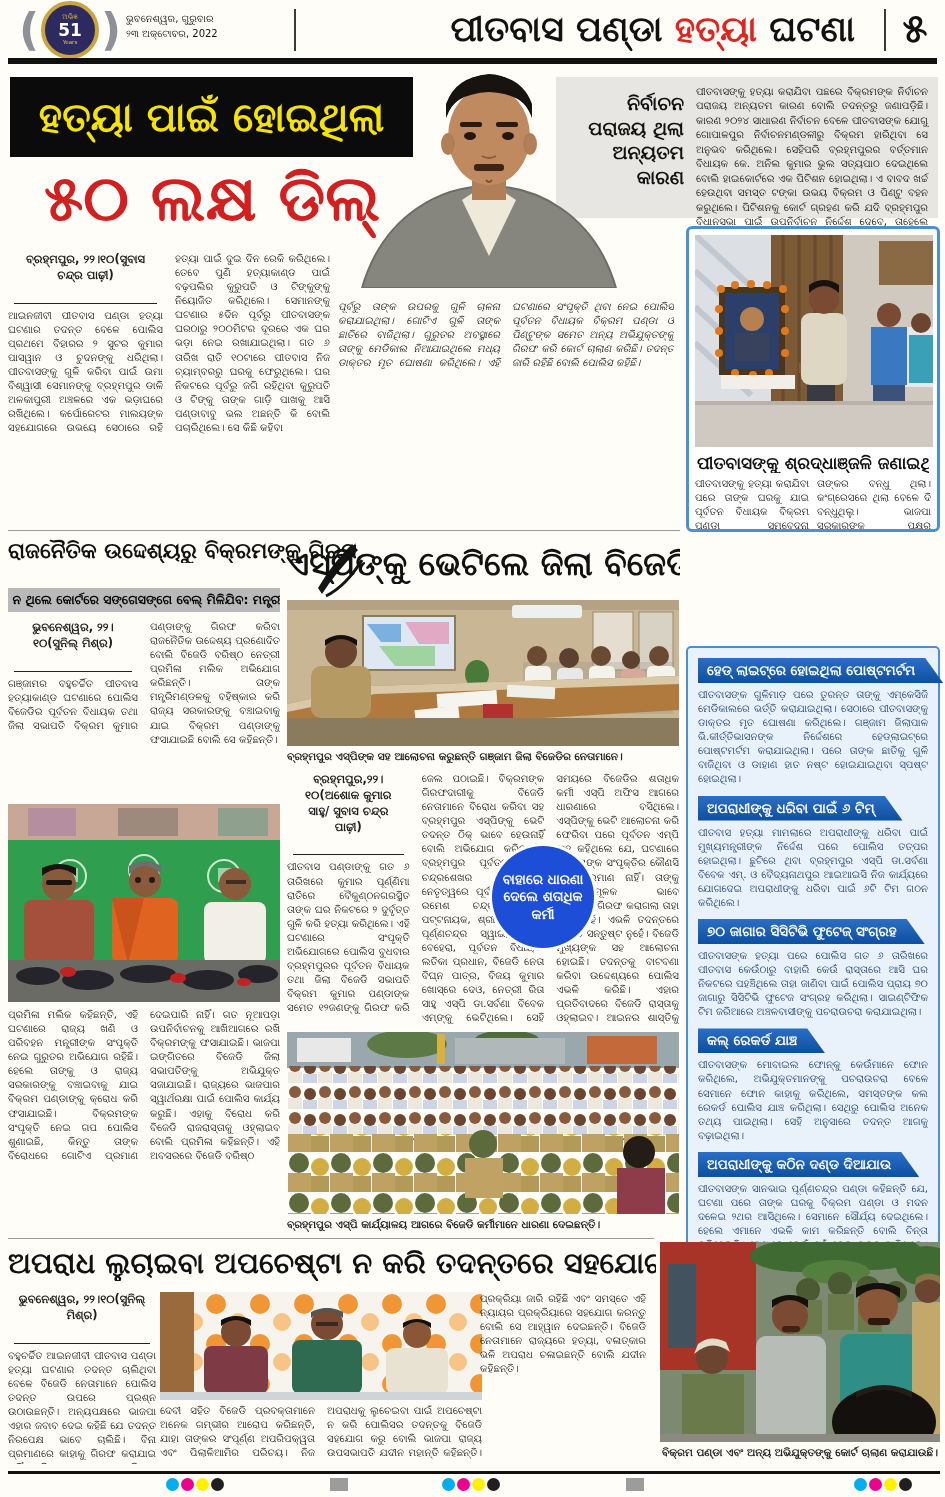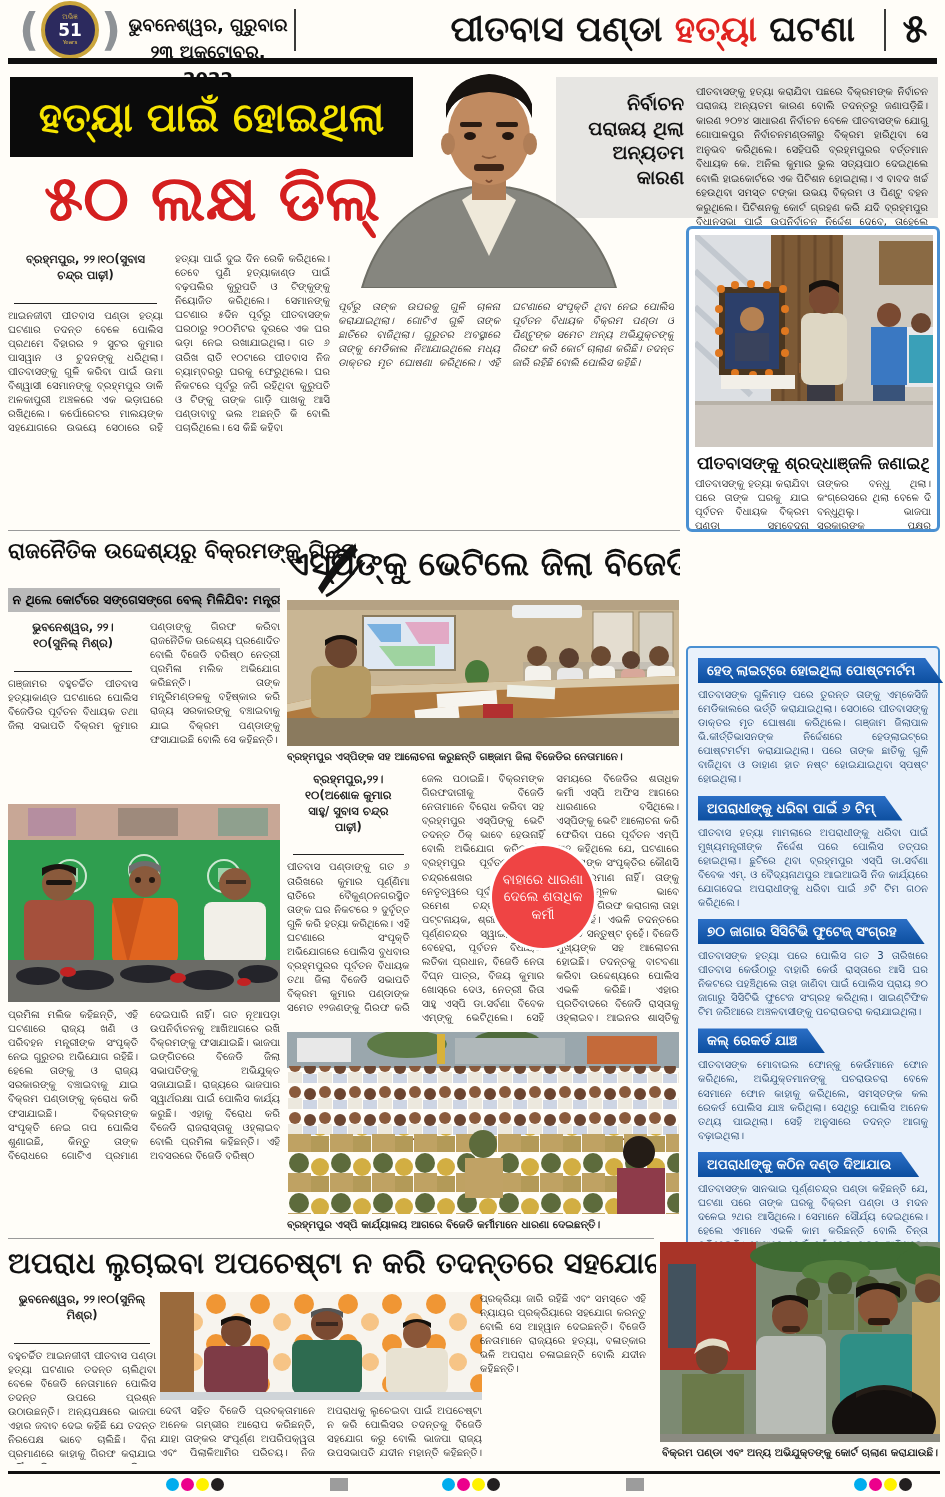--- a/index.html
+++ b/index.html
@@ -7,21 +7,21 @@
         font-family:"DejaVu Sans","Liberation Sans",sans-serif;color:#111;overflow:hidden;}
   .abs{position:absolute;}
   .jt{ text-align:justify; }
   .body-txt{font-size:10.2px;line-height:1.38;color:#1c1c1c;overflow:hidden;}
   .cols2{column-count:2;column-gap:12px;}
   .cols3{column-count:3;column-gap:12px;}
   .dateline{font-weight:bold;font-size:11.5px;text-align:center;margin:0 6px 5px 6px;
             border-bottom:1px solid #222;padding-bottom:19px;}
   .caption{font-size:10.5px;font-weight:bold;color:#222;}
   
-  .mast-date{font-size:18px;font-weight:bold;text-align:center;line-height:1.5;color:#101010;}
+  .mast-date{font-size:10px;font-weight:normal;text-align:left;line-height:1.5;color:#101010;}
   .vrule{width:2px;background:#3a3a3a;}
   .mast-title{font-size:35px;font-weight:bold;text-align:right;letter-spacing:0;white-space:nowrap;}
   .mast-title .red{color:#e02420;}
   .pagenum{font-size:40px;font-weight:bold;text-align:center;}
   .top-rule{background:#101010;}
   .logo-wrap{display:flex;align-items:center;justify-content:center;}
   .logo-paren{font-size:44px;color:#8e9296;font-weight:bold;line-height:1;}
   .logo-circle{width:50px;height:50px;border-radius:50%;background:#2c2a5e;border:4px solid #caa53c;
                display:flex;flex-direction:column;align-items:center;justify-content:center;margin:0 2px;}
   .logo-top{font-size:7px;color:#e8c24a;line-height:1;}
@@ -41,22 +41,22 @@
   .sidebar-box{border:2px solid #4a90d2;border-radius:5px;background:#e9f1fb;padding:10px 10px 6px 10px;box-sizing:border-box;}
   .banner{width:fit-content;max-width:100%;background:linear-gradient(#2b6fc6,#0d4fa0);color:#fff;
           font-size:13.5px;font-weight:bold;padding:4px 28px 4px 9px;
           clip-path:polygon(0 0,calc(100% - 18px) 0,100% 100%,0 100%);white-space:nowrap;}
   .sb-body{font-size:10.2px;line-height:1.38;color:#21446b;text-align:justify;margin:5px 0 9px 0;overflow:hidden;}
   
   .gray-subhead{background:#b9b9b9;color:#000;font-size:12.5px;font-weight:bold;
                 display:flex;align-items:center;justify-content:center;white-space:nowrap;overflow:hidden;}
   .mid-headline{font-size:33px;font-weight:bold;white-space:nowrap;overflow:hidden;}
   .left-headline{font-size:21.5px;font-weight:bold;white-space:nowrap;overflow:hidden;}
-  .red-badge{border-radius:50%;background:#ef4444;color:#fff;display:flex;align-items:center;justify-content:center;
-             text-align:center;font-size:13.5px;font-weight:normal;line-height:1.3;padding:6px;box-sizing:border-box;
+  .red-badge{border-radius:50%;background:#1d4ed8;color:#fff;display:flex;align-items:center;justify-content:center;
+             text-align:center;font-size:13.5px;font-weight:bold;line-height:1.3;padding:6px;box-sizing:border-box;
              box-shadow:0 0 0 3px #fff;}
   .bot-headline{font-size:29px;font-weight:bold;white-space:nowrap;overflow:hidden;}
   .hr-thin{background:#9a9a9a;height:1px;}
   .hr-black{background:#111;}
   .photo{display:block;}
   .mark-dot{width:13px;height:13px;border-radius:50%;display:inline-block;}
   .mark-sq{width:18px;height:13px;background:#9c9c9c;display:inline-block;}
 </style>
 </head>
 <body>
@@ -306,21 +306,21 @@
       <rect x="178" y="126" width="38" height="40" fill="#c0a265"></rect>
   </svg>
   <div class="abs caption" style="left:287px;top:1218px;width:392px;">ବ୍ରହ୍ମପୁର ଏସ୍‌ପି କାର୍ଯ୍ୟାଳୟ ଆଗରେ ବିଜେଡି କର୍ମୀମାନେ ଧାରଣା ଦେଇଛନ୍ତି।</div>
 
   <div class="abs sidebar-box" style="left:686px;top:646px;width:254px;height:696px;">
     <div class="banner">ହେଡ୍ ଲାଇଟ୍‌ରେ ହୋଇଥିଲା ପୋଷ୍ଟମର୍ଟମ</div>
     <div class="sb-body">ପୀତବାସଙ୍କ ଗୁଳିମାଡ଼ ପରେ ତୁରନ୍ତ ତାଙ୍କୁ ଏମ୍‌କେସିଜି ମେଡିକାଲରେ ଭର୍ତ୍ତି କରାଯାଇଥିଲା। ସେଠାରେ ପୀତବାସଙ୍କୁ ଡାକ୍ତର ମୃତ ଘୋଷଣା କରିଥିଲେ। ଗଞ୍ଜାମ ଜିଲାପାଳ ଭି.କୀର୍ତ୍ତିଭାସନଙ୍କ ନିର୍ଦ୍ଦେଶରେ ହେଡ୍‌ଲାଇଟ୍‌ରେ ପୋଷ୍ଟମର୍ଟମ କରାଯାଇଥିଲା। ପରେ ତାଙ୍କ ଛାତିକୁ ଗୁଳି ବାଜିଥିବା ଓ ଡାହାଣ ହାତ ନଷ୍ଟ ହୋଇଯାଇଥିବା ସ୍ପଷ୍ଟ ହୋଇଥିଲା।</div>
     <div class="banner">ଅପରାଧୀଙ୍କୁ ଧରିବା ପାଇଁ ୬ ଟିମ୍</div>
     <div class="sb-body">ପୀତବାସ ହତ୍ୟା ମାମଲାରେ ଅପରାଧୀଙ୍କୁ ଧରିବା ପାଇଁ ମୁଖ୍ୟମନ୍ତ୍ରୀଙ୍କ ନିର୍ଦ୍ଦେଶ ପରେ ପୋଲିସ ତତ୍ପର ହୋଇଥିଲା। ଛୁଟିରେ ଥିବା ବ୍ରହ୍ମପୁର ଏସ୍‌ପି ଡା.ସର୍ବଣା ବିବେକ ଏମ୍. ଓ ବୈଦ୍ୟନାଥପୁର ଆଇଆଇସି ନିଜ କାର୍ଯ୍ୟରେ ଯୋଗଦେଇ ଅପରାଧୀଙ୍କୁ ଧରିବା ପାଇଁ ୬ଟି ଟିମ ଗଠନ କରିଥିଲେ।</div>
     <div class="banner">୭୦ ଜାଗାର ସିସିଟିଭି ଫୁଟେଜ୍ ସଂଗ୍ରହ</div>
-    <div class="sb-body">ପୀତବାସଙ୍କ ହତ୍ୟା ପରେ ପୋଲିସ ଗତ 3 ତାରିଖରେ ପୀତବାସ କେଉଁଠାରୁ ବାହାରି କେଉଁ ରାସ୍ତାରେ ଆସି ଘର ନିକଟରେ ପହଞ୍ଚିଥିଲେ ତାହା ଜାଣିବା ପାଇଁ ପୋଲିସ ପ୍ରାୟ ୭୦ ଜାଗାରୁ ସିସିଟିଭି ଫୁଟେଜ ସଂଗ୍ରହ କରିଥିଲା। ସାଇଣ୍ଟିଫିକ ଟିମ ଜରିଆରେ ଅଞ୍ଚଳବାସୀଙ୍କୁ ପଚରାଉଚରା କରାଯାଇଥିଲା।</div>
+    <div class="sb-body">ପୀତବାସଙ୍କ ହତ୍ୟା ପରେ ପୋଲିସ ଗତ ୬ ତାରିଖରେ ପୀତବାସ କେଉଁଠାରୁ ବାହାରି କେଉଁ ରାସ୍ତାରେ ଆସି ଘର ନିକଟରେ ପହଞ୍ଚିଥିଲେ ତାହା ଜାଣିବା ପାଇଁ ପୋଲିସ ପ୍ରାୟ ୭୦ ଜାଗାରୁ ସିସିଟିଭି ଫୁଟେଜ ସଂଗ୍ରହ କରିଥିଲା। ସାଇଣ୍ଟିଫିକ ଟିମ ଜରିଆରେ ଅଞ୍ଚଳବାସୀଙ୍କୁ ପଚରାଉଚରା କରାଯାଇଥିଲା।</div>
     <div class="banner">କଲ୍ ରେକର୍ଡ ଯାଞ୍ଚ</div>
     <div class="sb-body">ପୀତବାସଙ୍କ ମୋବାଇଲ ଫୋନ୍‌କୁ କେଉଁମାନେ ଫୋନ କରିଥିଲେ, ଅଭିଯୁକ୍ତମାନଙ୍କୁ ପଚରାଉଚରା ବେଳେ ସେମାନେ ଫୋନ କାହାକୁ କରିଥିଲେ, ସମସ୍ତଙ୍କ କଲ ରେକର୍ଡ ପୋଲିସ ଯାଞ୍ଚ କରିଥିଲା। ସେଥିରୁ ପୋଲିସ ଅନେକ ତଥ୍ୟ ପାଇଥିଲା। ସେହି ଅନୁସାରେ ତଦନ୍ତ ଆଗକୁ ବଢ଼ାଇଥିଲା।</div>
     <div class="banner">ଅପରାଧୀଙ୍କୁ କଠିନ ଦଣ୍ଡ ଦିଆଯାଉ</div>
     <div class="sb-body">ପୀତବାସଙ୍କ ସାନଭାଇ ପୂର୍ଣ୍ଣଚନ୍ଦ୍ର ପଣ୍ଡା କହିଛନ୍ତି ଯେ, ଘଟଣା ପରେ ତାଙ୍କ ଘରକୁ ବିକ୍ରମ ପଣ୍ଡା ଓ ମଦନ ଦଳେଇ ୨ଥର ଆସିଥିଲେ। ସେମାନେ ସୌର୍ଯ୍ୟ ଦେଇଥିଲେ। ହେଲେ ଏମାନେ ଏଭଳି କାମ କରିଛନ୍ତି ବୋଲି ଚିନ୍ତା କରିହେଉନି। ସେମାନେ କେଉଁ ମୁହଁ ନେଇ ଘରକୁ ଆସିଥିଲେ। ଅପରାଧୀଙ୍କୁ କଠିନ ଦଣ୍ଡ ଦିଆଯାଉ ବୋଲି ପୂର୍ଣ୍ଣଚନ୍ଦ୍ର କହିଛନ୍ତି।</div>
     <div class="banner">ଦୋଷୀଙ୍କୁ ଫାଶୀ ଦାବି କଲେ ସ୍ତ୍ରୀ</div>
     <div class="sb-body" style="margin-bottom:0;">ପୀତବାସ ପଣ୍ଡାଙ୍କ ସ୍ତ୍ରୀ ସୁସ୍ମିତା ପଣ୍ଡା ମୁଖ୍ୟମନ୍ତ୍ରୀଙ୍କୁ ଅନୁରୋଧ କରିଛନ୍ତି ଯେ, ଦୋଷୀଙ୍କୁ ଫାଶୀ ଦିଅନ୍ତୁ। ପୀତବାସ ବହୁତ ଭଲ ଲୋକ ଥିଲେ। ବହୁତ ଲୋକଙ୍କୁ ସହାୟତା କରୁଥିଲେ। ଦୋଷୀଙ୍କୁ ଦଣ୍ଡ ଦିଅନ୍ତୁ।</div>
   </div>
 
   <div class="abs hr-thin" style="left:8px;top:1238px;width:646px;"></div>
   <div class="abs bot-headline" style="left:8px;top:1246px;width:648px;">ଅପରାଧ ଲୁଚାଇବା ଅପଚେଷ୍ଟା ନ କରି ତଦନ୍ତରେ ସହଯୋଗ କରୁ ବିଜେଡି: ଭାଜପା</div>

